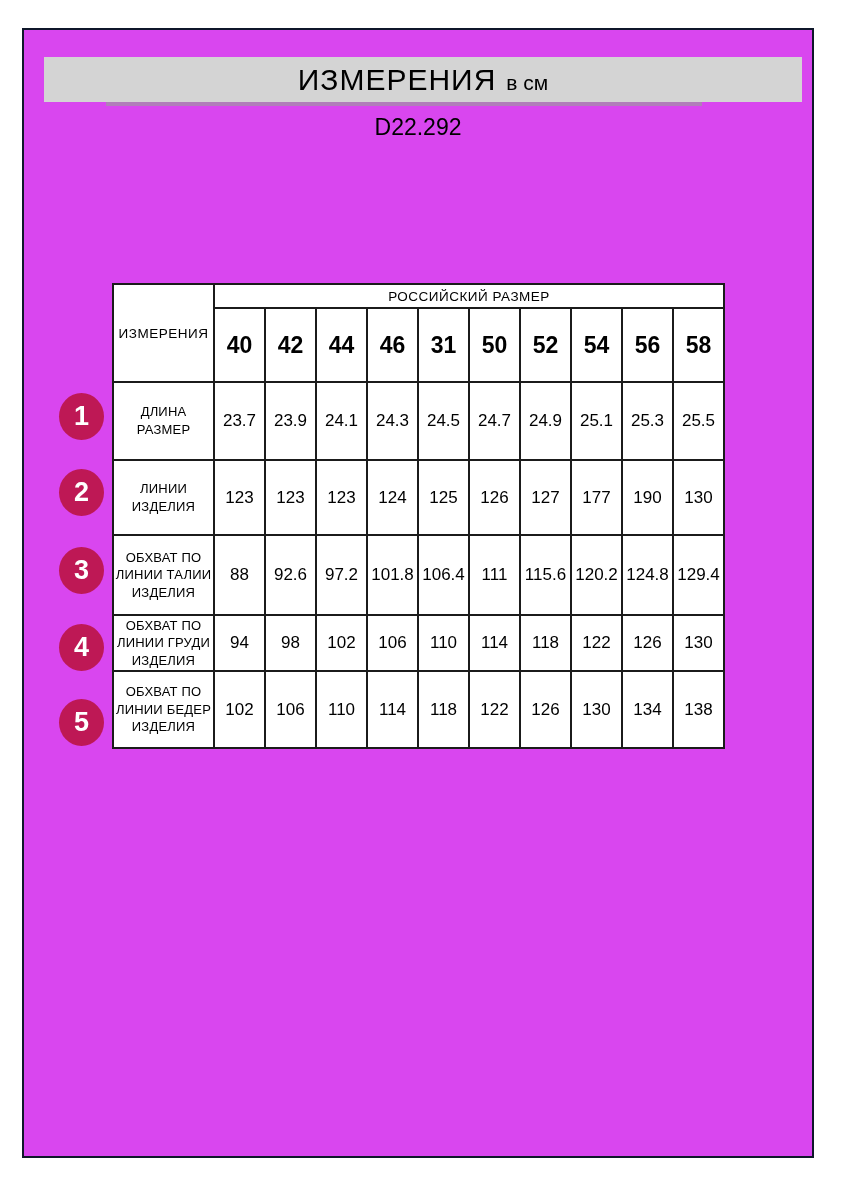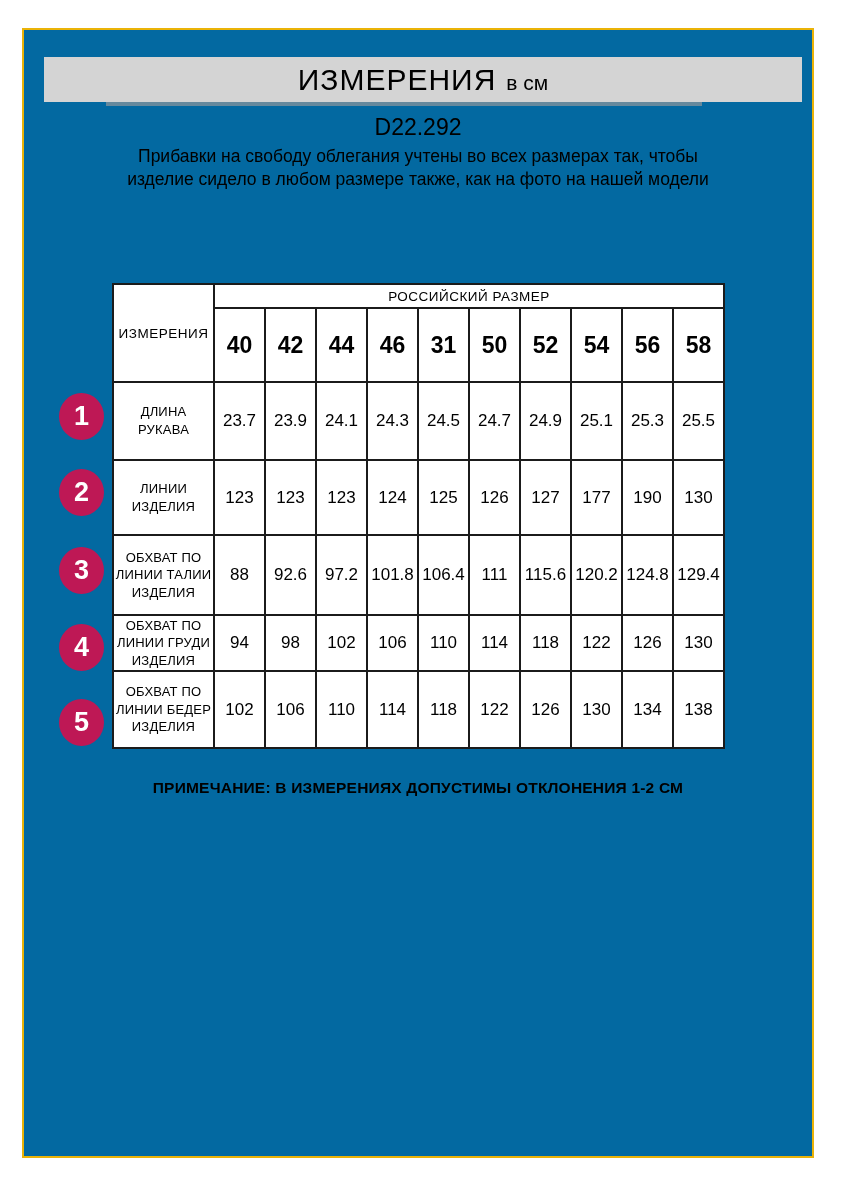--- a/index.html
+++ b/index.html
@@ -3,21 +3,21 @@
 <meta charset="utf-8">
 <style>
   html,body{margin:0;padding:0;}
   body{
     width:849px;height:1200px;background:#ffffff;color:#000;
     font-family:"Liberation Sans","DejaVu Sans",sans-serif;
     position:relative;overflow:hidden;
   }
   .frame{
     position:absolute;left:22px;top:28px;width:788px;height:1126px;
-    border:2px solid #eab308;background:#0369a1;
+    border:2px solid #0f172a;background:#d946ef;
   }
   
   .banner{
     position:absolute;left:20px;top:27px;width:758px;height:45px;
     background:#d4d4d4;display:flex;align-items:center;justify-content:center;
   }
   .banner::after{
     content:"";position:absolute;left:62px;right:100px;bottom:-4px;height:4px;
     background:#9b9b9b;opacity:.65;
   }
@@ -70,21 +70,20 @@
 
 <div class="frame">
 
   <div class="banner" style="background: rgb(212, 212, 212);">
     <span class="title-part1">ИЗМЕРЕНИЯ</span>
     <span class="title-part3">в см</span>
   </div>
 
   <div class="model-code">D22.292</div>
 
-  <div class="description">Прибавки на свободу облегания учтены во всех размерах так, чтобы изделие сидело в любом размере также, как на фото на нашей модели</div>
 
   <table class="size-table">
     <colgroup>
       <col class="col-label">
       <col class="col-size">
         <col class="col-size">
         <col class="col-size">
         <col class="col-size">
         <col class="col-size">
       <col class="col-size">
@@ -104,21 +103,21 @@
       <th>44</th>
       <th>46</th>
       <th>31</th>
       <th>50</th>
       <th>52</th>
       <th>54</th>
       <th>56</th>
       <th>58</th>
     </tr>
     <tr class="row-h1">
-      <td class="label-cell">ДЛИНА РУКАВА</td>
+      <td class="label-cell">ДЛИНА РАЗМЕР</td>
       <td class="value-cell">23.7</td>
       <td class="value-cell">23.9</td>
       <td class="value-cell">24.1</td>
       <td class="value-cell">24.3</td>
       <td class="value-cell">24.5</td>
       <td class="value-cell">24.7</td>
       <td class="value-cell">24.9</td>
       <td class="value-cell">25.1</td>
       <td class="value-cell">25.3</td>
       <td class="value-cell">25.5</td>
@@ -177,15 +176,14 @@
     </tr>
   </tbody>
     </table>
 
   <div class="badge badge-1" style="background: rgb(190, 24, 85);">1</div>
   <div class="badge badge-2" style="background: rgb(190, 24, 85);">2</div>
   <div class="badge badge-3" style="background: rgb(190, 24, 85);">3</div>
   <div class="badge badge-4" style="background: rgb(190, 24, 85);">4</div>
   <div class="badge badge-5" style="background: rgb(190, 24, 85);">5</div>
 
-  <div class="note">ПРИМЕЧАНИЕ: В ИЗМЕРЕНИЯХ ДОПУСТИМЫ ОТКЛОНЕНИЯ 1-2 СМ</div>
 
 </div>
 
 </body></html>

